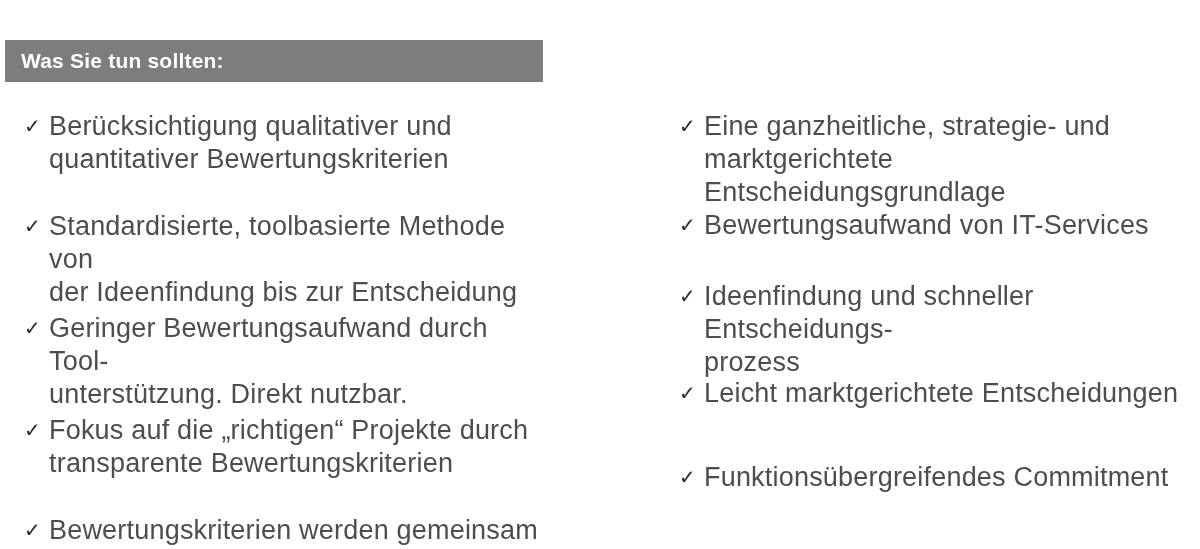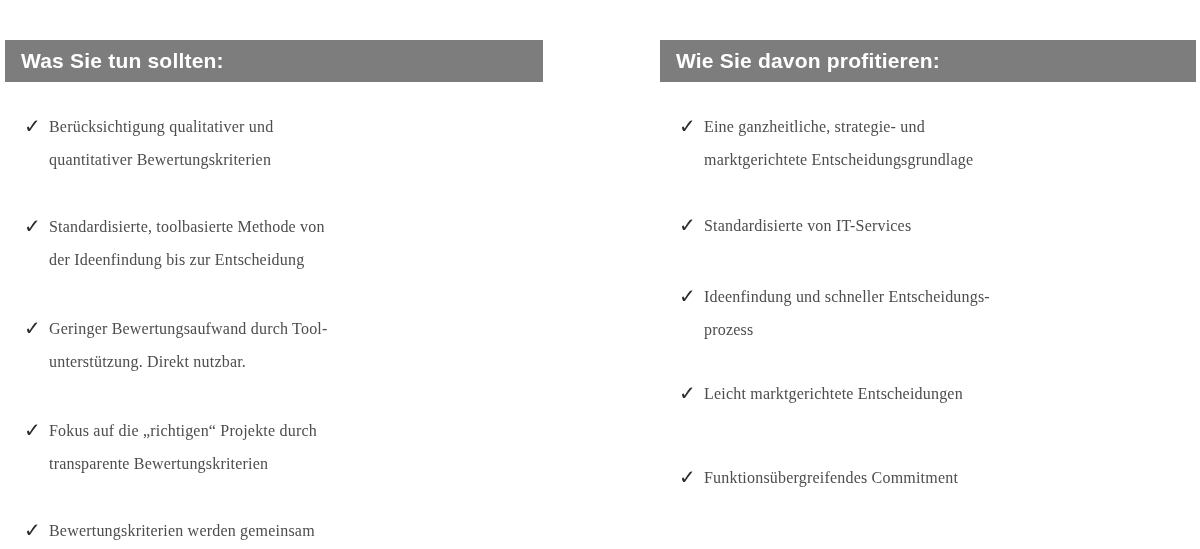--- a/index.html
+++ b/index.html
@@ -36,25 +36,24 @@
     position: absolute;
     left: 19px;
     top: 2px;
     color: var(--check, #2b2b2b);
     font-size: 20px;
     line-height: 28px;
   }
   .item-text {
     display: block;
     white-space: pre-line;
-    font-size: 16px;
+    font-size: 27px;
     line-height: 33px;
     color: var(--body-text, #4d4d4d);
     letter-spacing: 0.2px;
-    font-family: Liberation Serif, serif;
   }
 </style>
 </head>
 <body>
 
 <div class="page">
 
   <section class="col col-left">
     <header class="col-header">
       <span>Was Sie tun sollten:</span>
@@ -81,32 +80,29 @@
 transparente Bewertungskriterien</span>
     </div>
     <div class="item" style="top:474px">
       <span class="check">✓</span>
       <span class="item-text">Bewertungskriterien werden gemeinsam
 verabschiedet</span>
     </div>
   </section>
 
   <section class="col col-right">
-    <header class="col-header">
-      <span>Wie Sie davon profitieren:</span>
-    </header>
 
     <div class="item" style="top:70px">
       <span class="check">✓</span>
       <span class="item-text">Eine ganzheitliche, strategie- und
 marktgerichtete Entscheidungsgrundlage</span>
     </div>
     <div class="item" style="top:169px">
       <span class="check">✓</span>
-      <span class="item-text">Standardisierte von IT-Services</span>
+      <span class="item-text">Bewertungsaufwand von IT-Services</span>
     </div>
     <div class="item" style="top:240px">
       <span class="check">✓</span>
       <span class="item-text">Ideenfindung und schneller Entscheidungs-
 prozess</span>
     </div>
     <div class="item" style="top:337px">
       <span class="check">✓</span>
       <span class="item-text">Leicht marktgerichtete Entscheidungen</span>
     </div>

